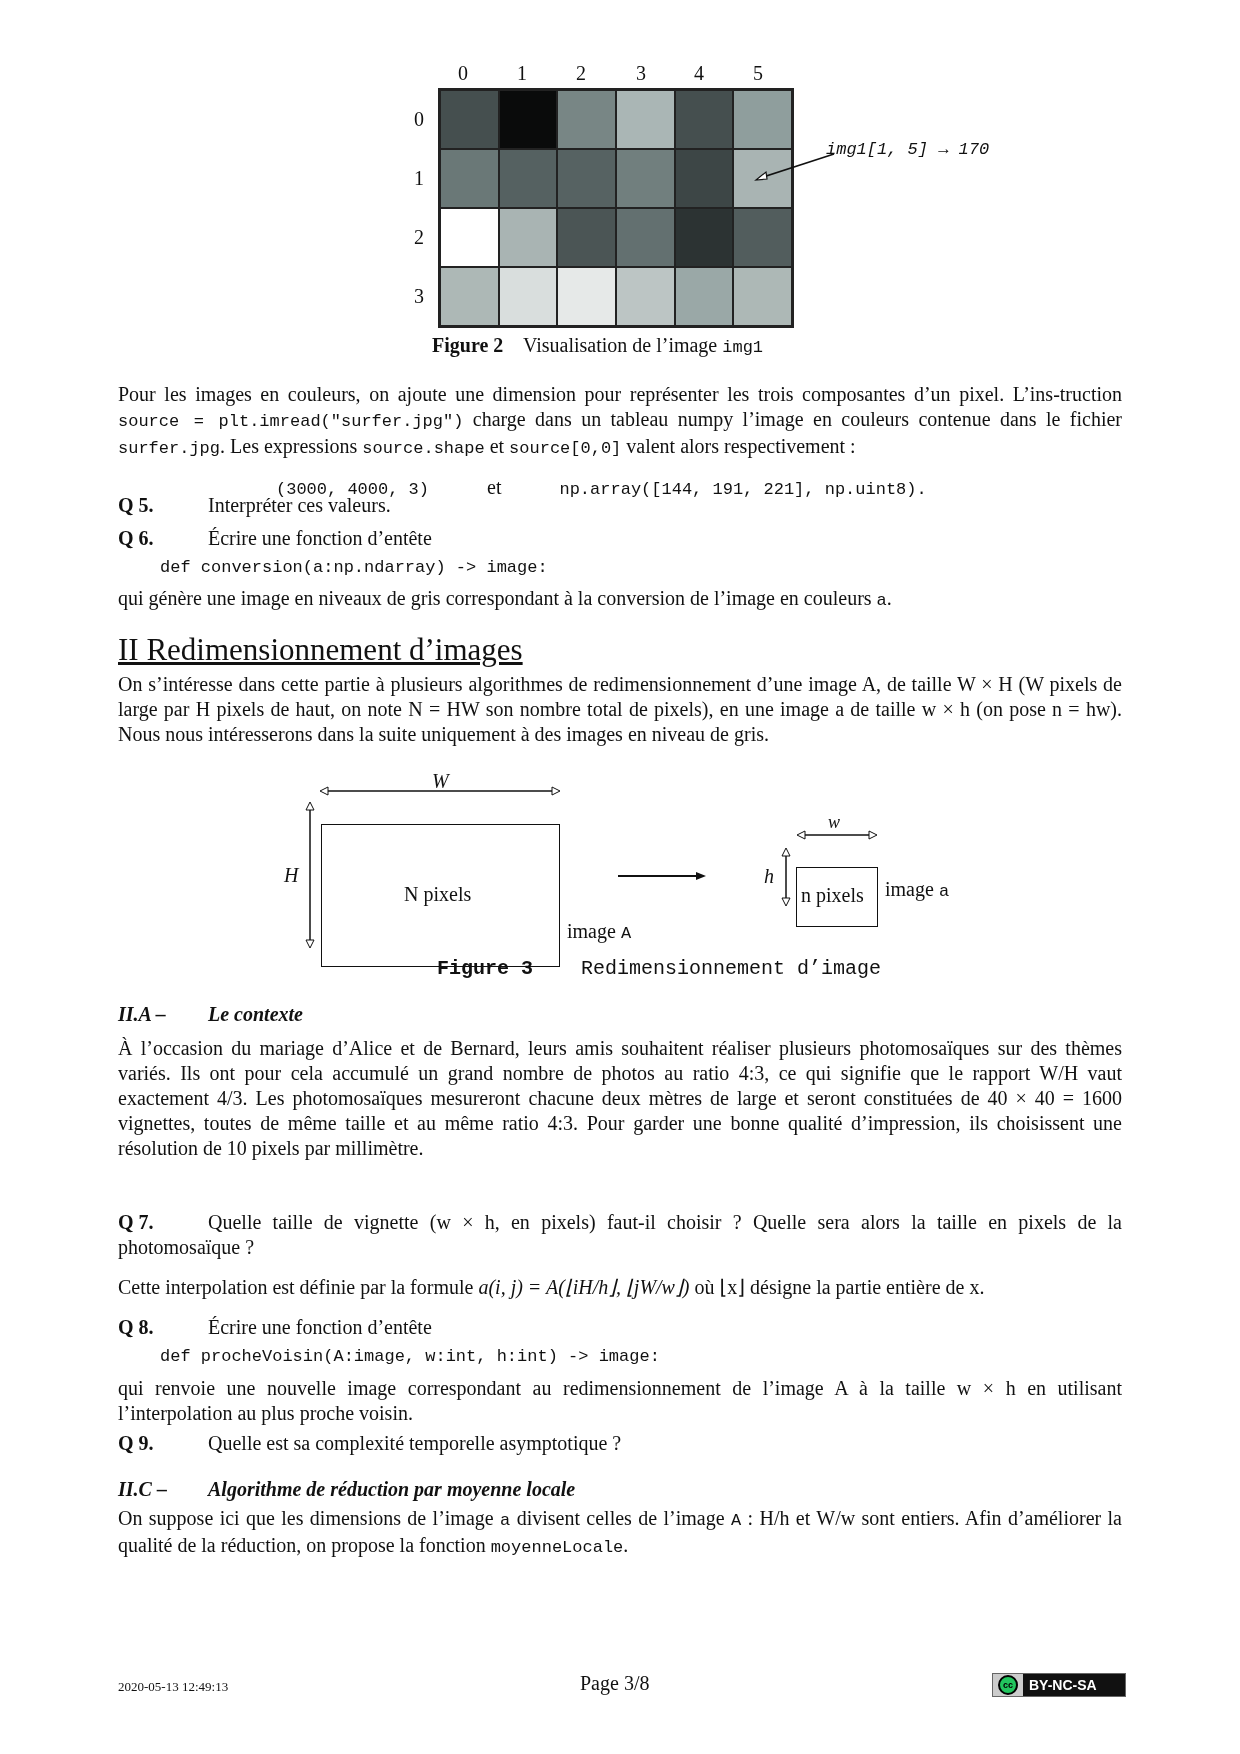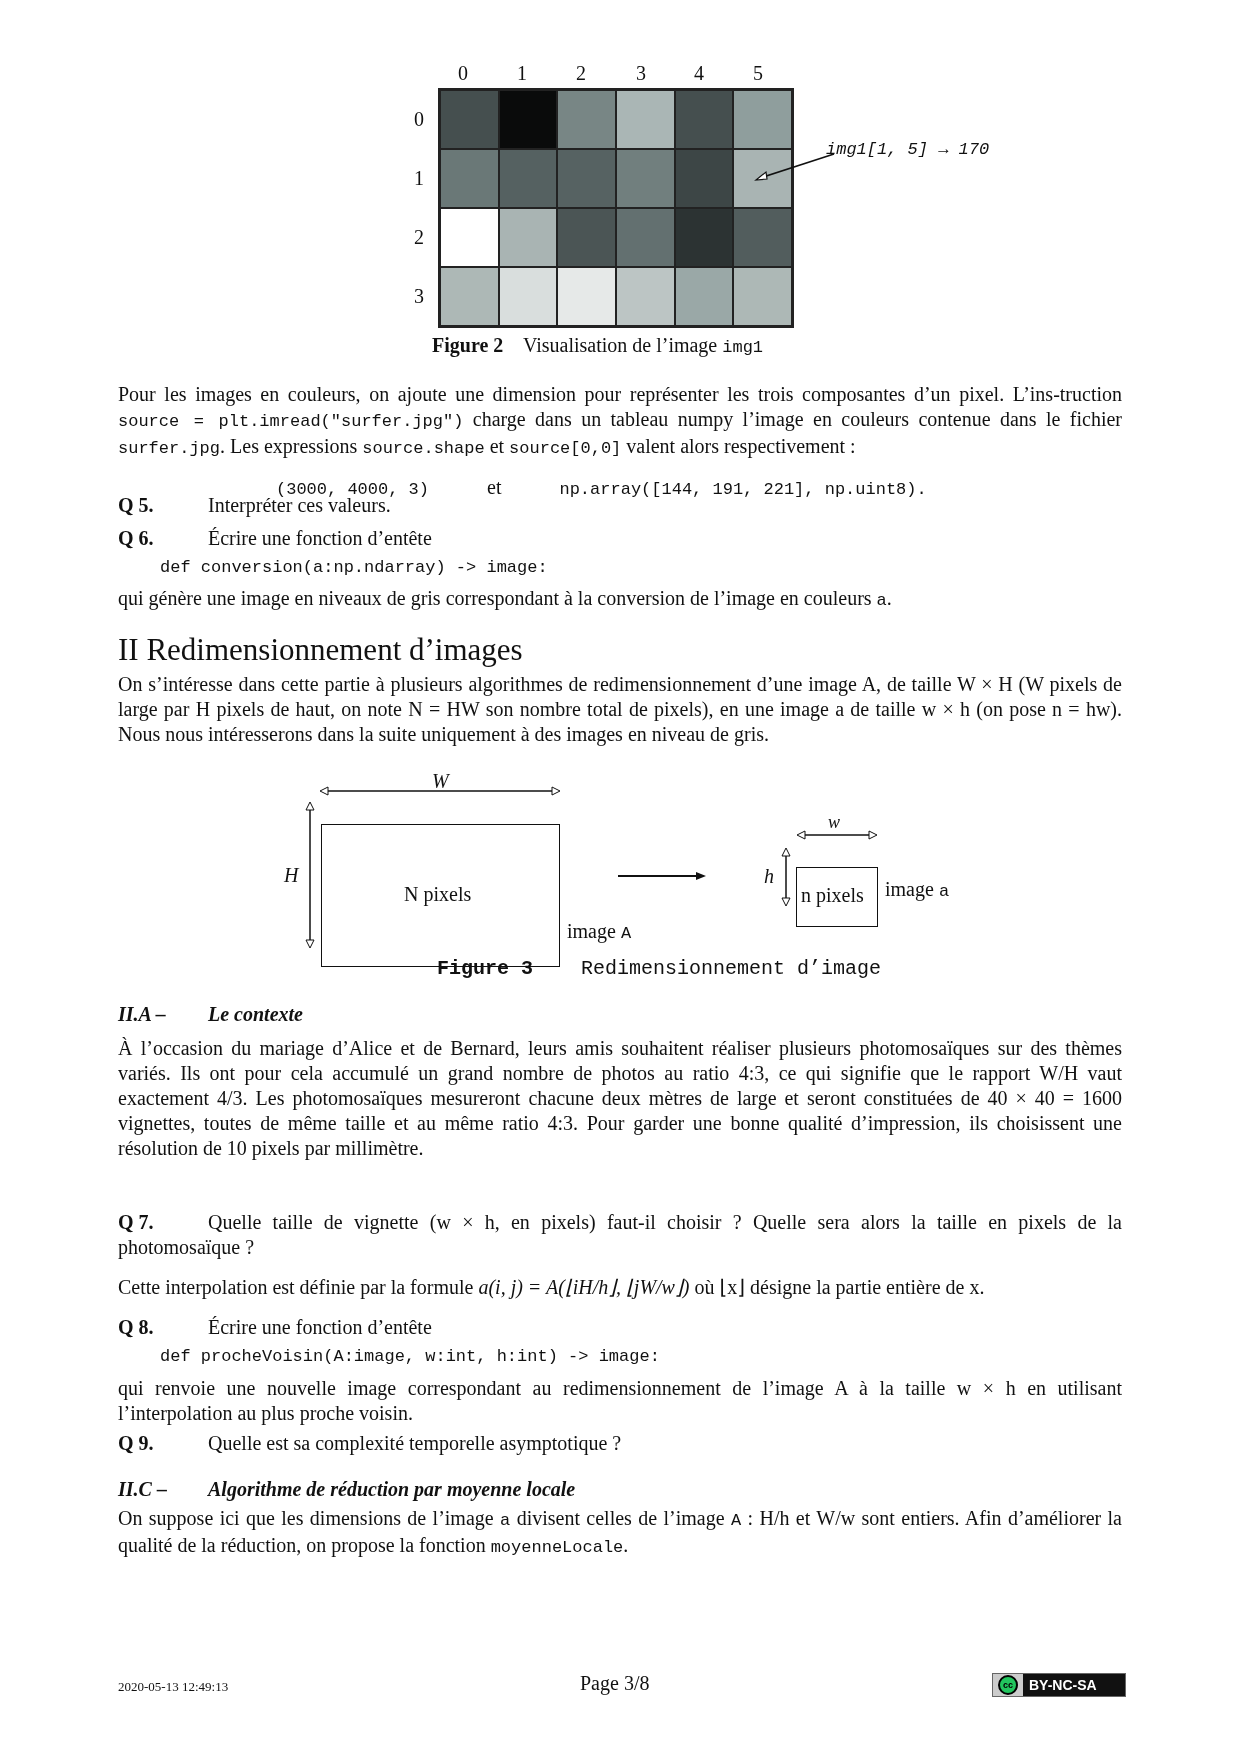--- a/index.html
+++ b/index.html
@@ -14,21 +14,21 @@
   i, .it { font-style:italic; }
   .q { position:absolute; left:118px; font-family:"Liberation Serif",serif; font-size:20px; line-height:25px; }
   .q b { display:inline-block; width:90px; }
   
   .grid { position:absolute; left:438px; top:88px; width:356px; height:240px;
           display:grid; grid-template-columns:repeat(6,1fr); grid-template-rows:repeat(4,1fr);
           border:2px solid #222; box-sizing:border-box; }
   .cell { border:1px solid #222; box-sizing:border-box; }
   .collabel, .rowlabel { position:absolute; font-family:"Liberation Serif",serif; font-size:20px; }
   .fig-caption { position:absolute; font-family:"Liberation Serif",serif; font-size:20px; }
-  .section-title { position:absolute; left:118px; font-family:"Liberation Serif",serif; font-size:31px; }
+  .section-title { position:absolute; left:118px; font-family:"Liberation Serif",serif; font-size:31px;text-decoration:underline; }
   .subsec { position:absolute; left:118px; font-family:"Liberation Serif",serif; font-size:20px; font-style:italic; font-weight:bold; }
   .subsec .num { display:inline-block; width:90px; }
   .box { position:absolute; border:1.5px solid #111; box-sizing:border-box;margin-top:20px; }
   .footer { position:absolute; font-family:"Liberation Serif",serif; }
   .cc { position:absolute; left:992px; top:1673px; width:134px; height:24px; background:#111; color:#fff;
         font-family:"Liberation Sans",sans-serif; font-weight:bold; font-size:14px; display:flex; align-items:center;
         border:1px solid #666; box-sizing:border-box; }
   .cc .cclogo { width:30px; height:22px; background:#ccc; color:#000; border-radius:0; display:flex; align-items:center;
                 justify-content:center; font-size:12px; margin-right:6px; }
   .cc .cclogo span { border:2px solid #000; border-radius:50%; width:16px; height:16px; display:flex; align-items:center; justify-content:center; font-size:9px; background:#22c55e; }

